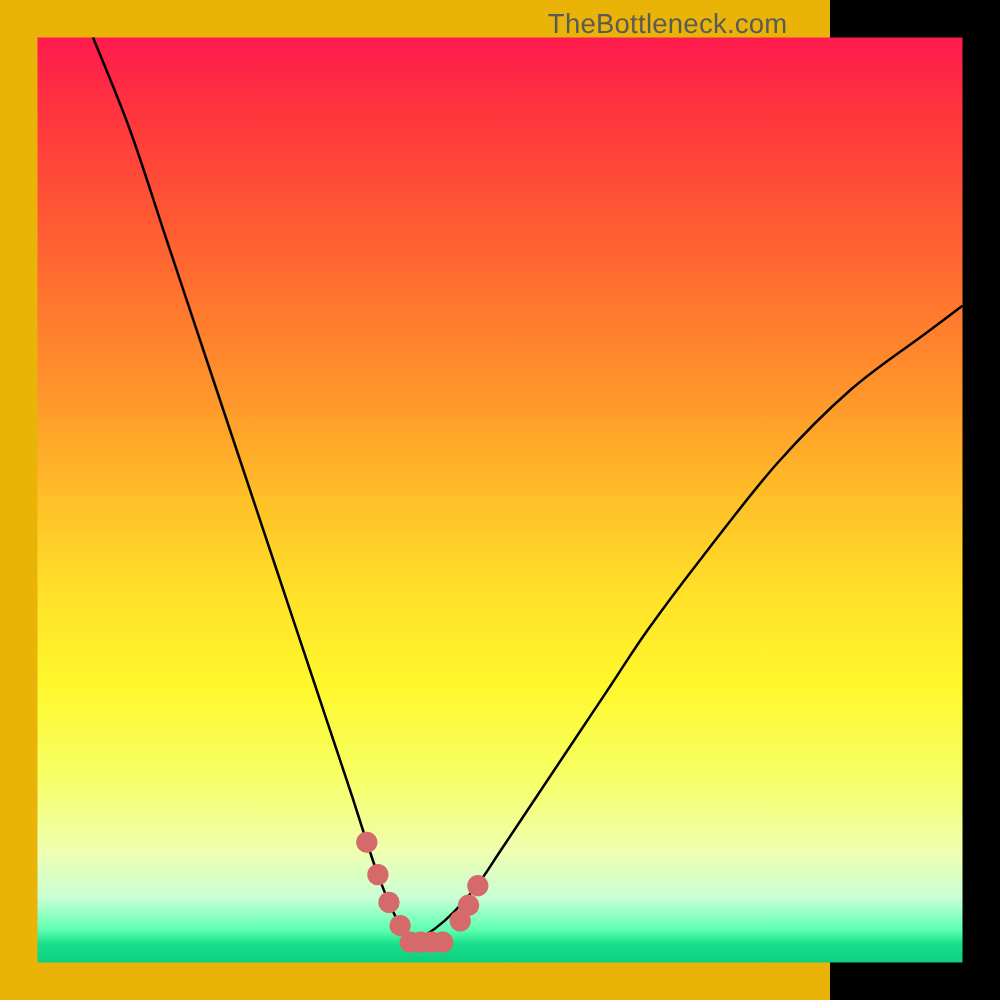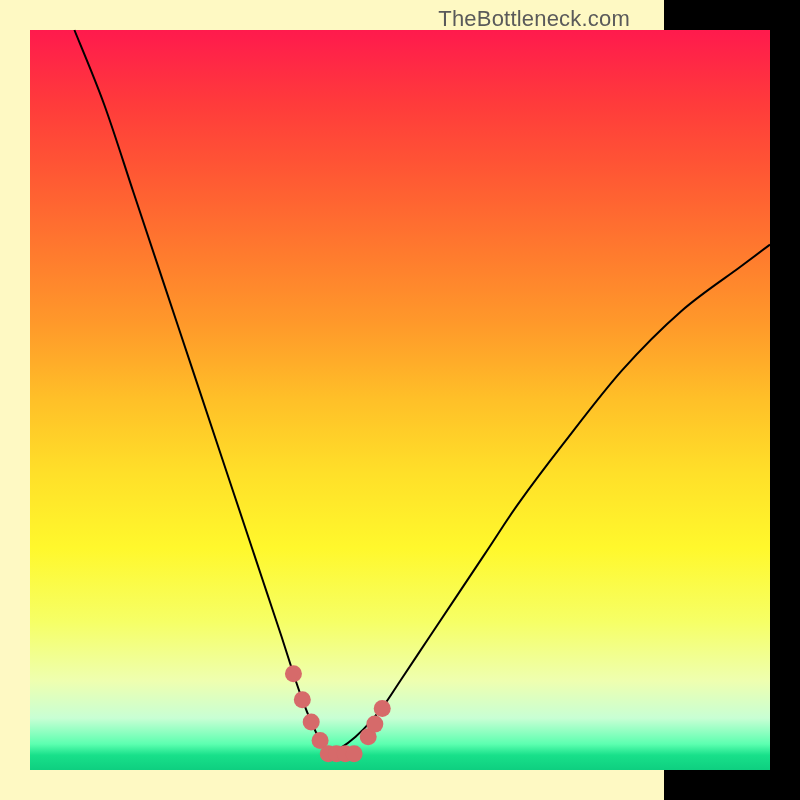--- a/index.html
+++ b/index.html
@@ -1,21 +1,21 @@
 <!DOCTYPE html>
 <html><head>
 <meta charset="utf-8">
 <style>
   * { margin: 0; padding: 0; box-sizing: border-box; }
   html, body { width: 800px; height: 800px; background: #000; overflow: hidden; }
   .stage {
     position: relative;
     width: 664px;
     height: 800px;
-    background: #fef9c3;
+    background: #eab308;
   }
   .plot-area {
     position: absolute;
     left: 30px;
     top: 30px;
     width: 740px;
     height: 740px;
     background: linear-gradient(to bottom,
       #ff1a4d 0%,
       #ff3b3b 10%,

